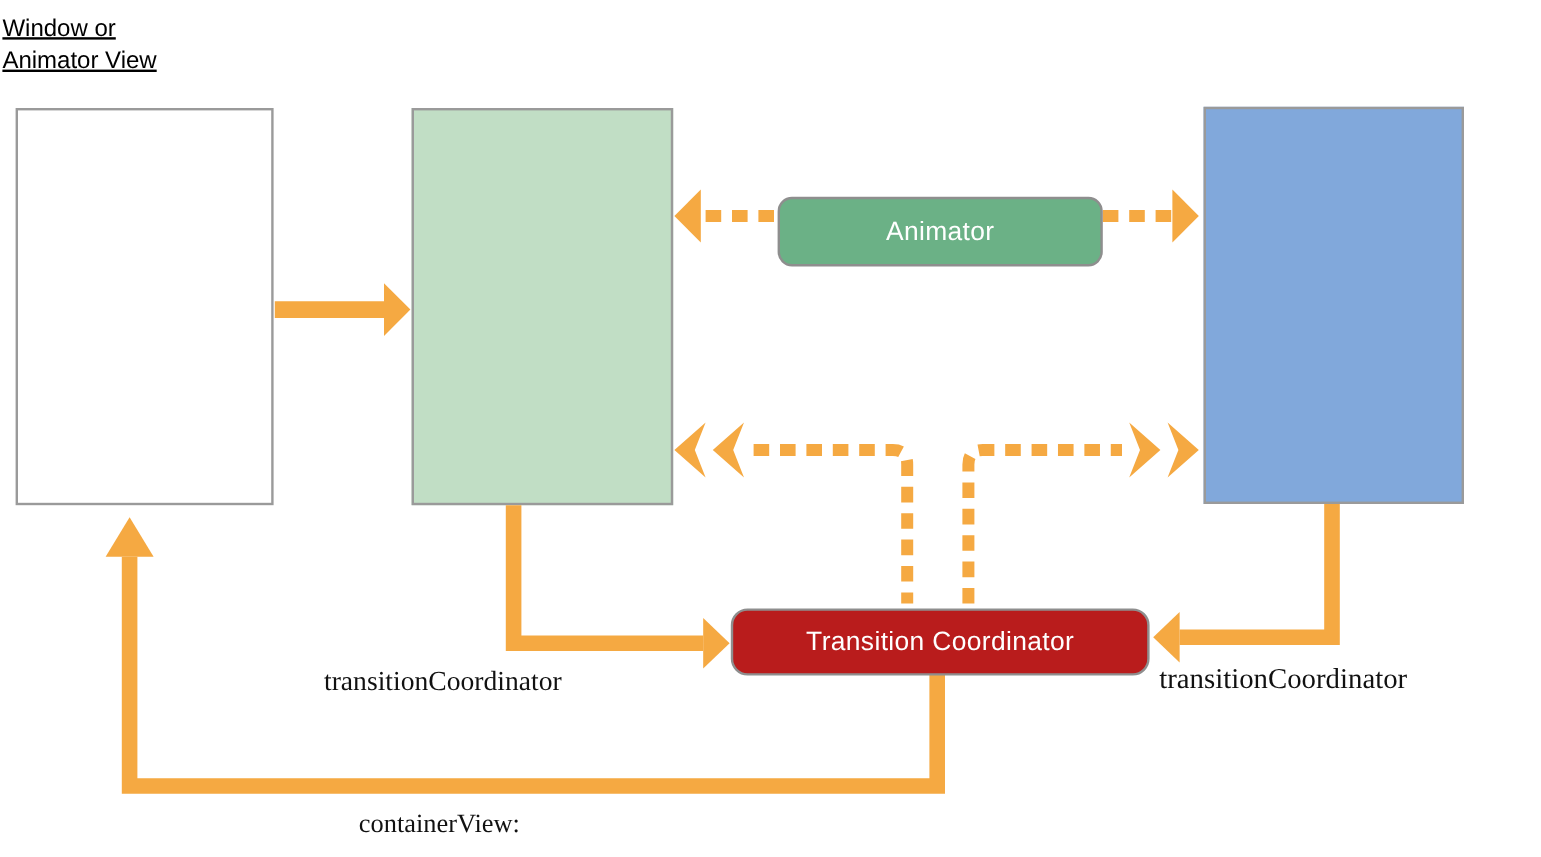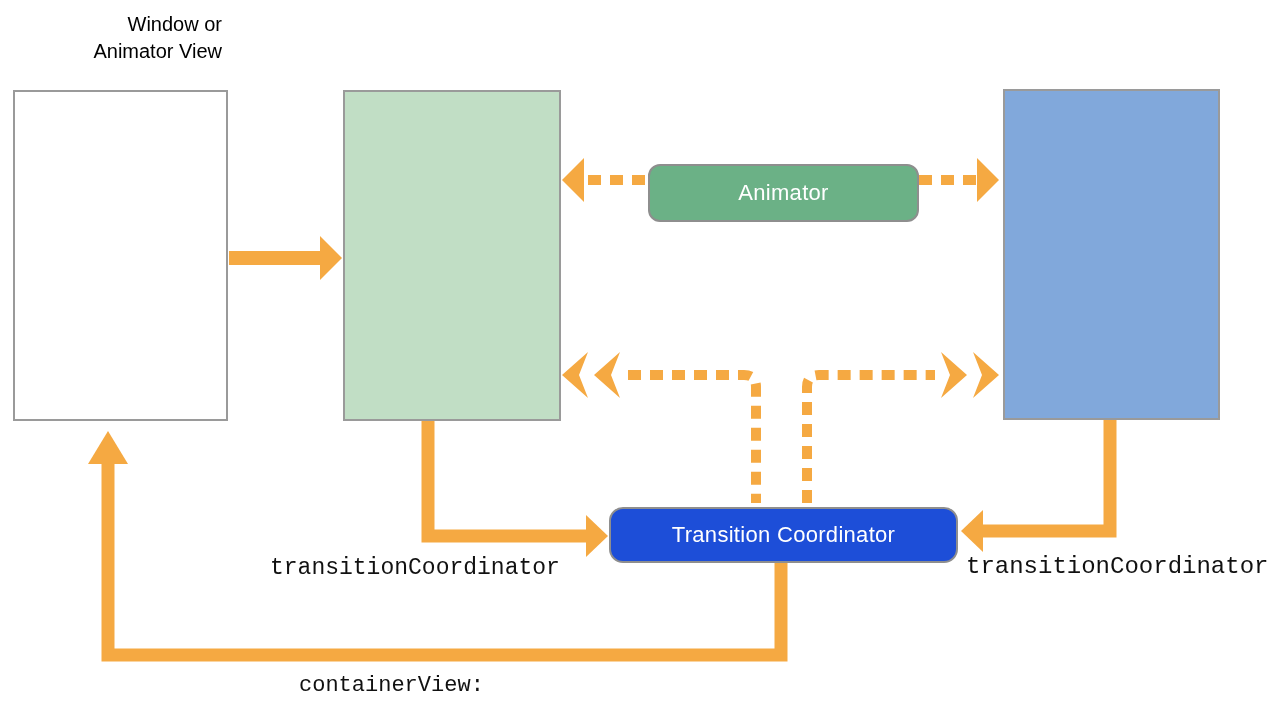--- a/index.html
+++ b/index.html
@@ -13,31 +13,31 @@
   #window-box { left:13px;  top:90px; width:215px; height:331px; background:#ffffff; }
   #from-box   { left:343px; top:90px; width:218px; height:331px; background:#c1dec5; }
   #to-box     { left:1003px;top:89px; width:217px; height:331px; background:#81a8db; }
 
   .pill {
     position:absolute; box-sizing:border-box; border:2px solid #8e8e8e;
     display:flex; align-items:center; justify-content:center;
     color:#ffffff; font-size:22px; letter-spacing:0.3px;
   }
   #animator-box { left:648px; top:164px; width:271px; height:58px; background:#6bb186; border-radius:12px; }
-  #coordinator-box { left:609px; top:507px; width:349px; height:56px; background:#1d4ed8; border-radius:14px; }
+  #coordinator-box { left:609px; top:507px; width:349px; height:56px; background:#b91c1c; border-radius:14px; }
 
   .caption {
     position:absolute; color:#000000; font-size:20px; line-height:27px;
-    text-align:right; white-space:nowrap;
+    text-align:left; white-space:nowrap;text-decoration:underline;
   }
   #window-label { left:2px; top:11px; width:220px; }
   #info-label   { left:656px; top:301px; width:250px; }
 
   .mono {
-    position:absolute; font-family:Liberation Mono, monospace; color:#111111;
+    position:absolute; font-family:Liberation Serif, serif; color:#111111;
     white-space:nowrap;
   }
   #from-prop-label { left:270px; top:555px; font-size:23px; }
   #to-prop-label   { left:966px; top:553px; font-size:24px; }
   #containerview-label { left:299px; top:673px; font-size:22px; }
 
   #arrow-layer { position:absolute; left:0; top:0; width:1284px; height:714px; pointer-events:none; }
   .arrow-stroke { stroke:#f5a942; fill:none; }
   .arrow-fill   { fill:#f5a942; stroke:none; }
 </style>

